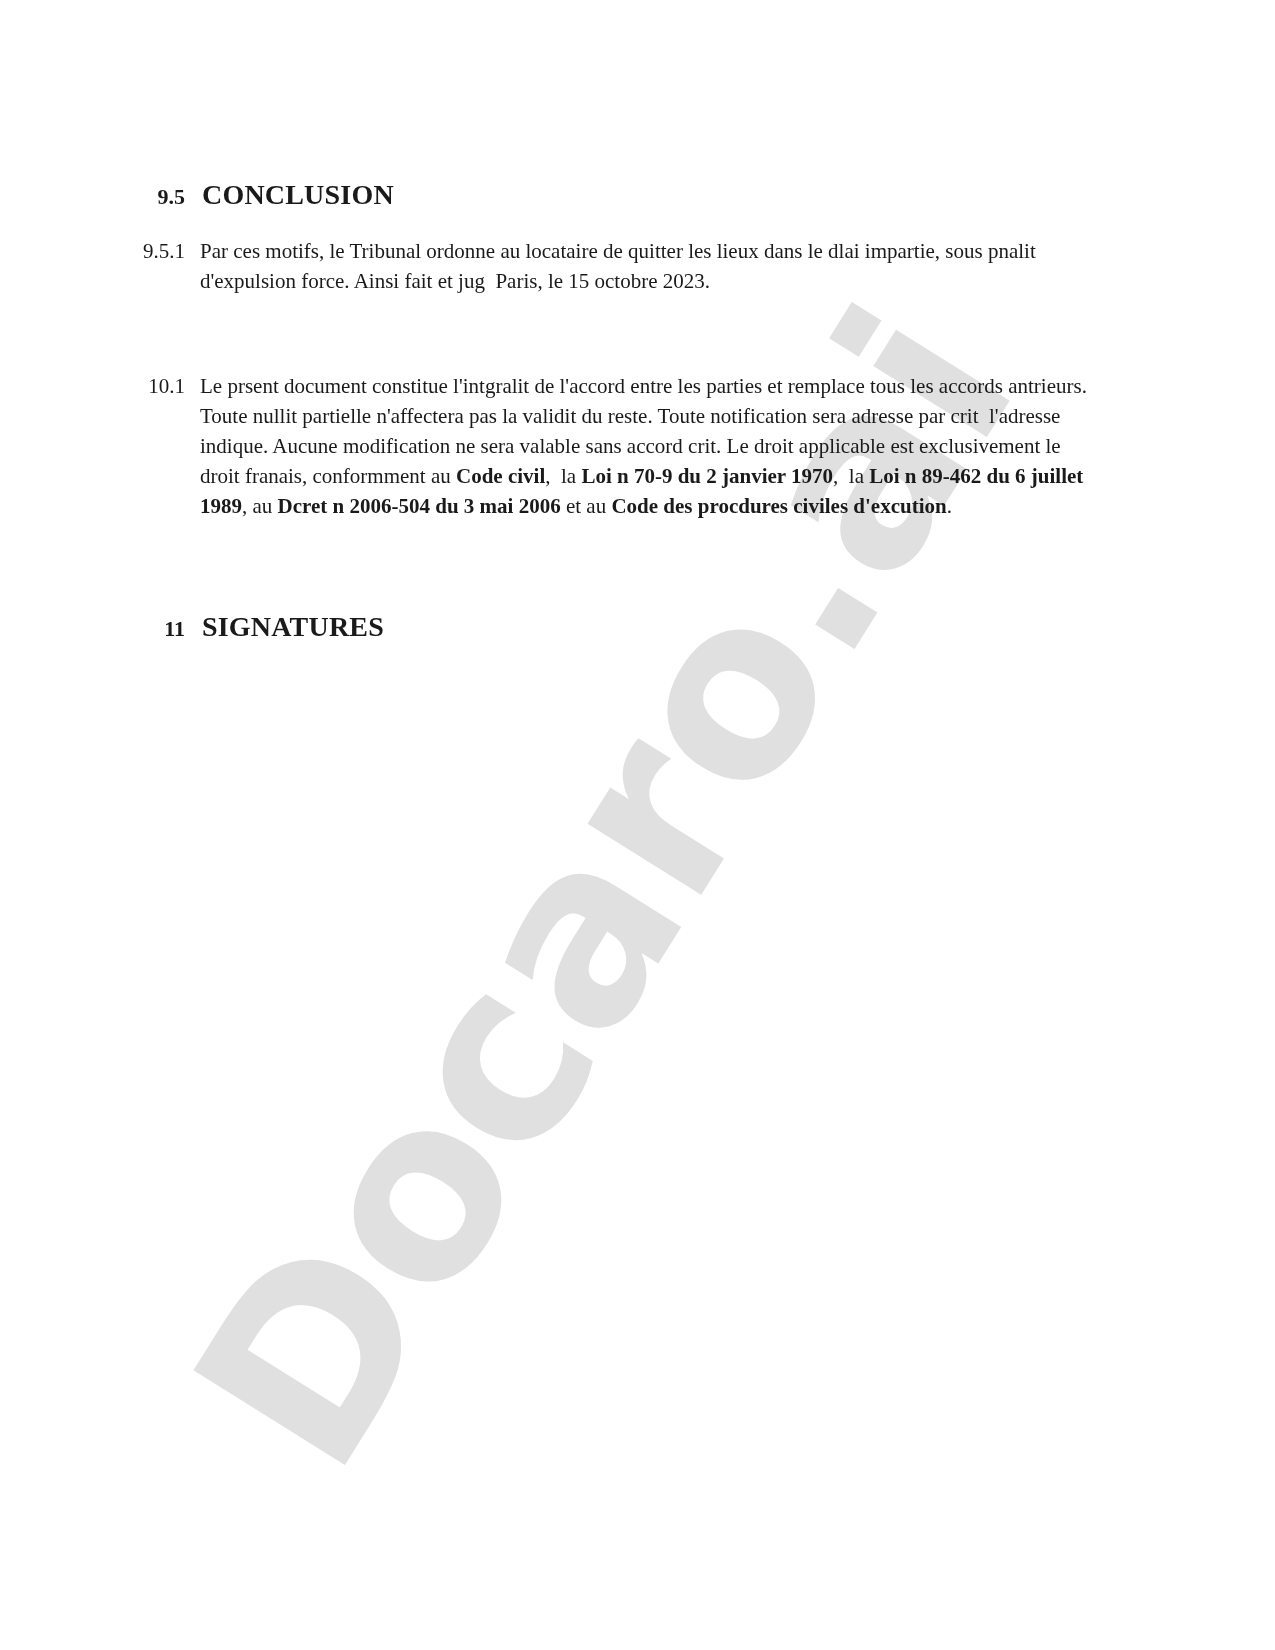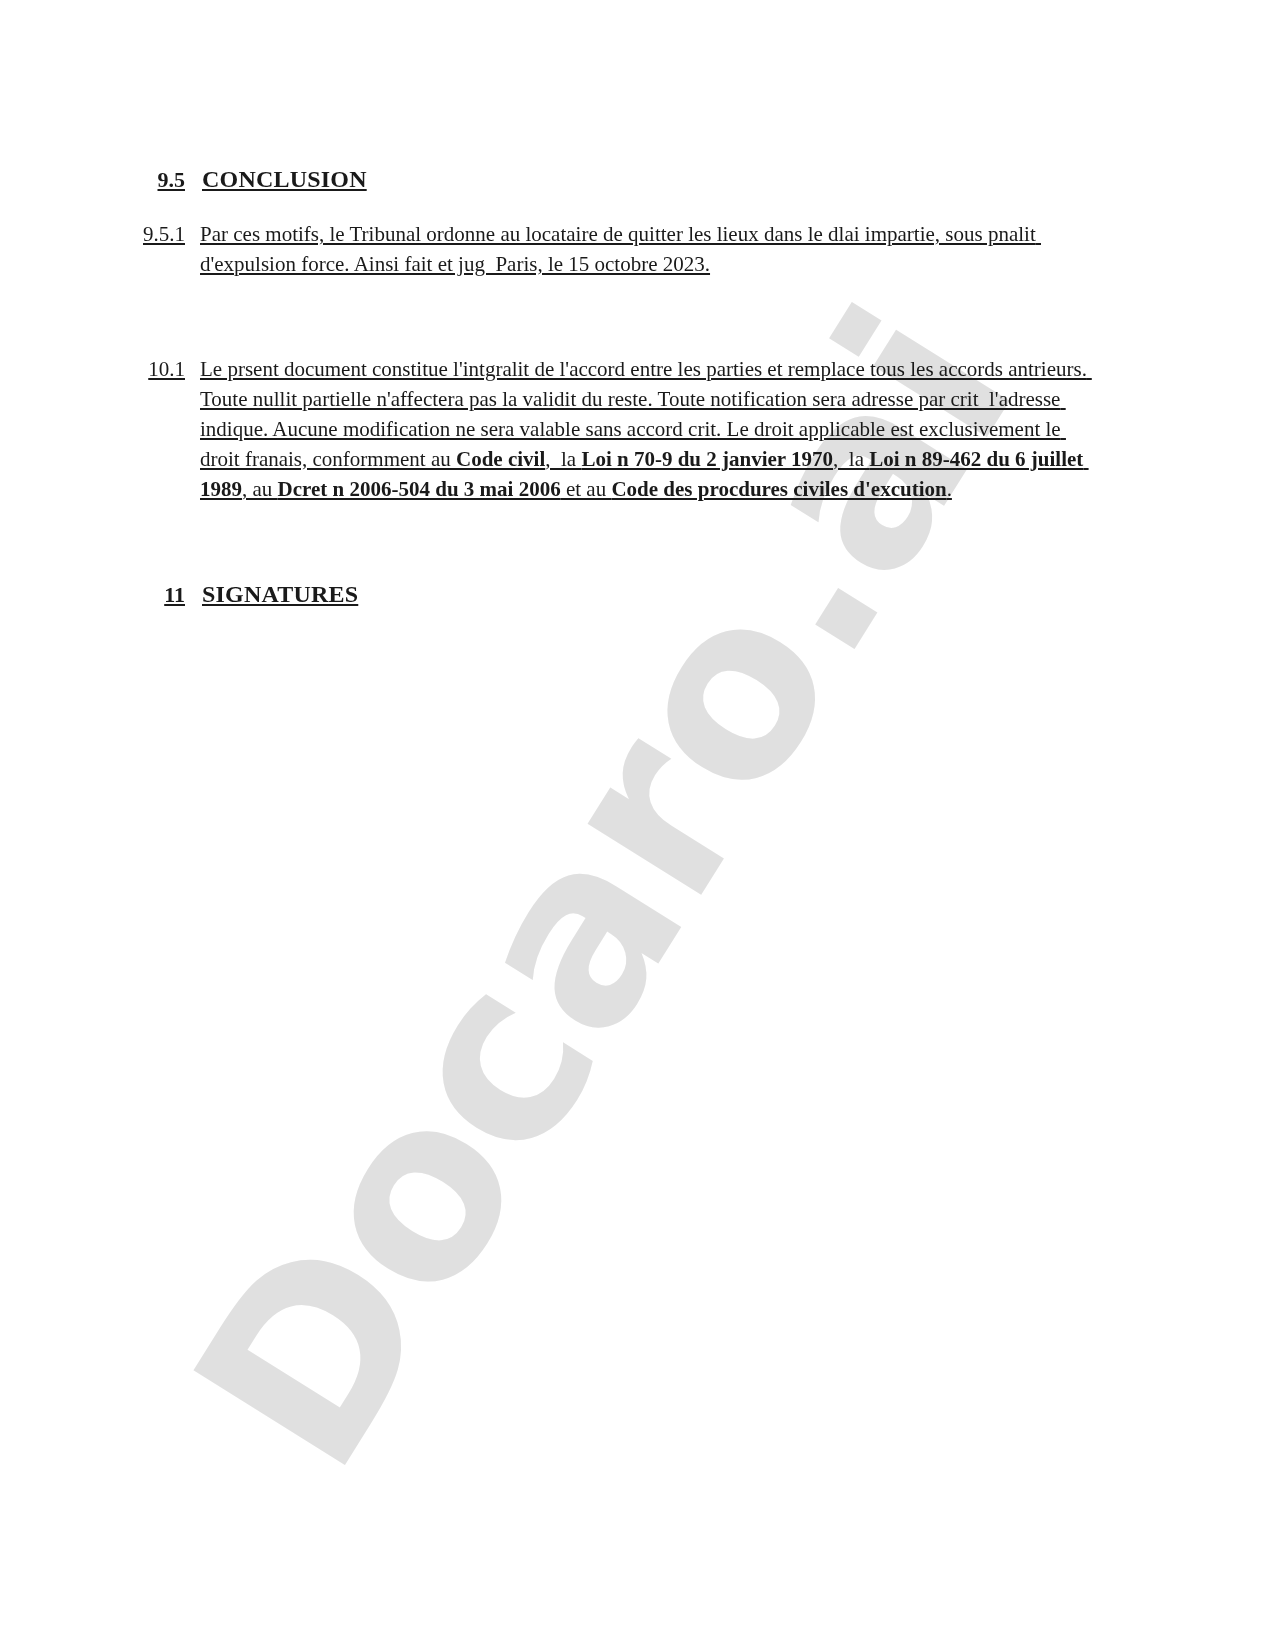--- a/index.html
+++ b/index.html
@@ -27,32 +27,31 @@
     white-space: nowrap;
     z-index: 0;
     user-select: none;
   }
   .content {
     position: absolute;
     top: 164px;
     left: 0;
     right: 12px;
     z-index: 1;
-    text-decoration: underline;
   }
   .row { display: flex; align-items: baseline; }
   .num {
     flex: 0 0 185px;
     text-align: right;
   }
   .heading-row { margin: 0 0 24px 0; }
   .heading-row .num { font-weight: bold; font-size: 22px; }
   .heading {
-    margin: 0 0 0 17px;
-    font-size: 24px;
+    margin: 16px 0 0 17px;
+    font-size: 28px;
     font-weight: bold;
     line-height: 30px;
     letter-spacing: 0.2px;
   }
   .para-row .body-text {
     margin: 0 0 0 15px;
     width: 892px;
     white-space: pre-wrap;
   }
   section + section { margin-top: 75px; }

